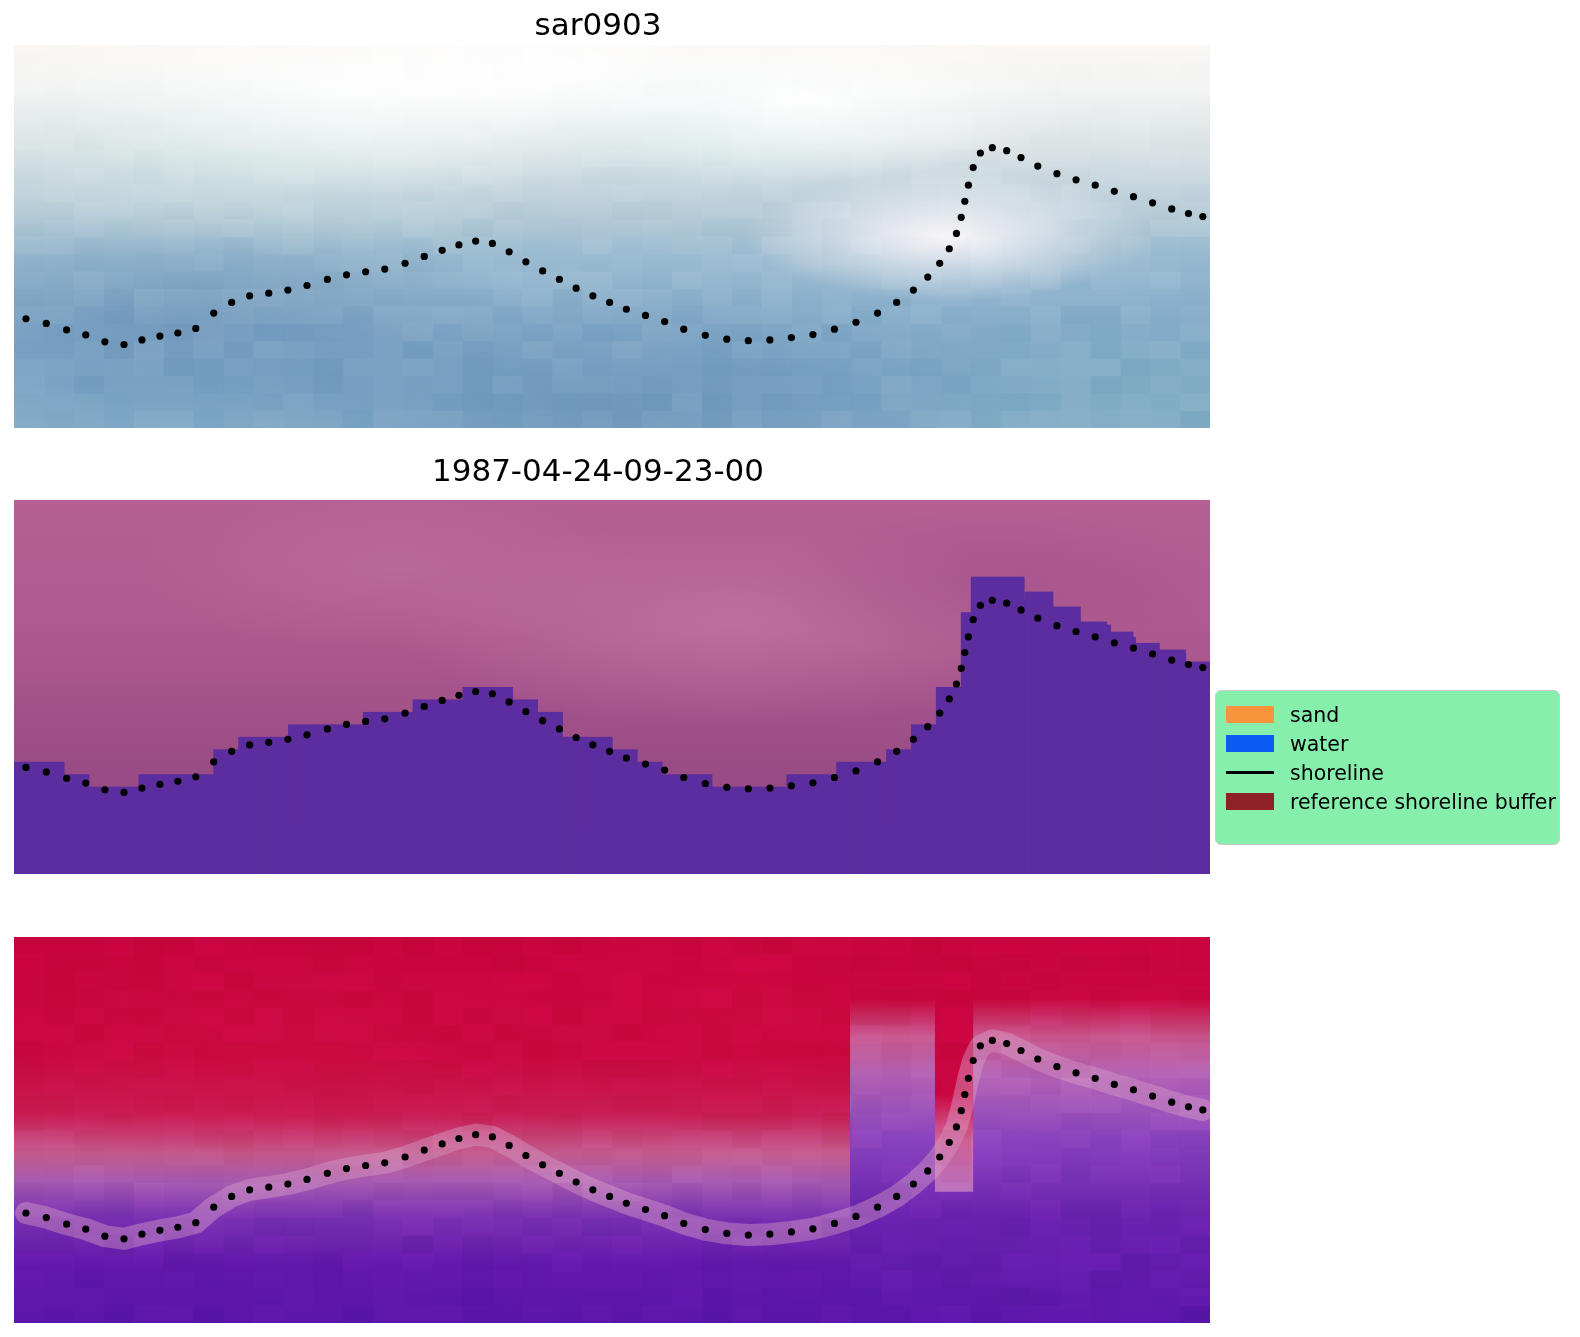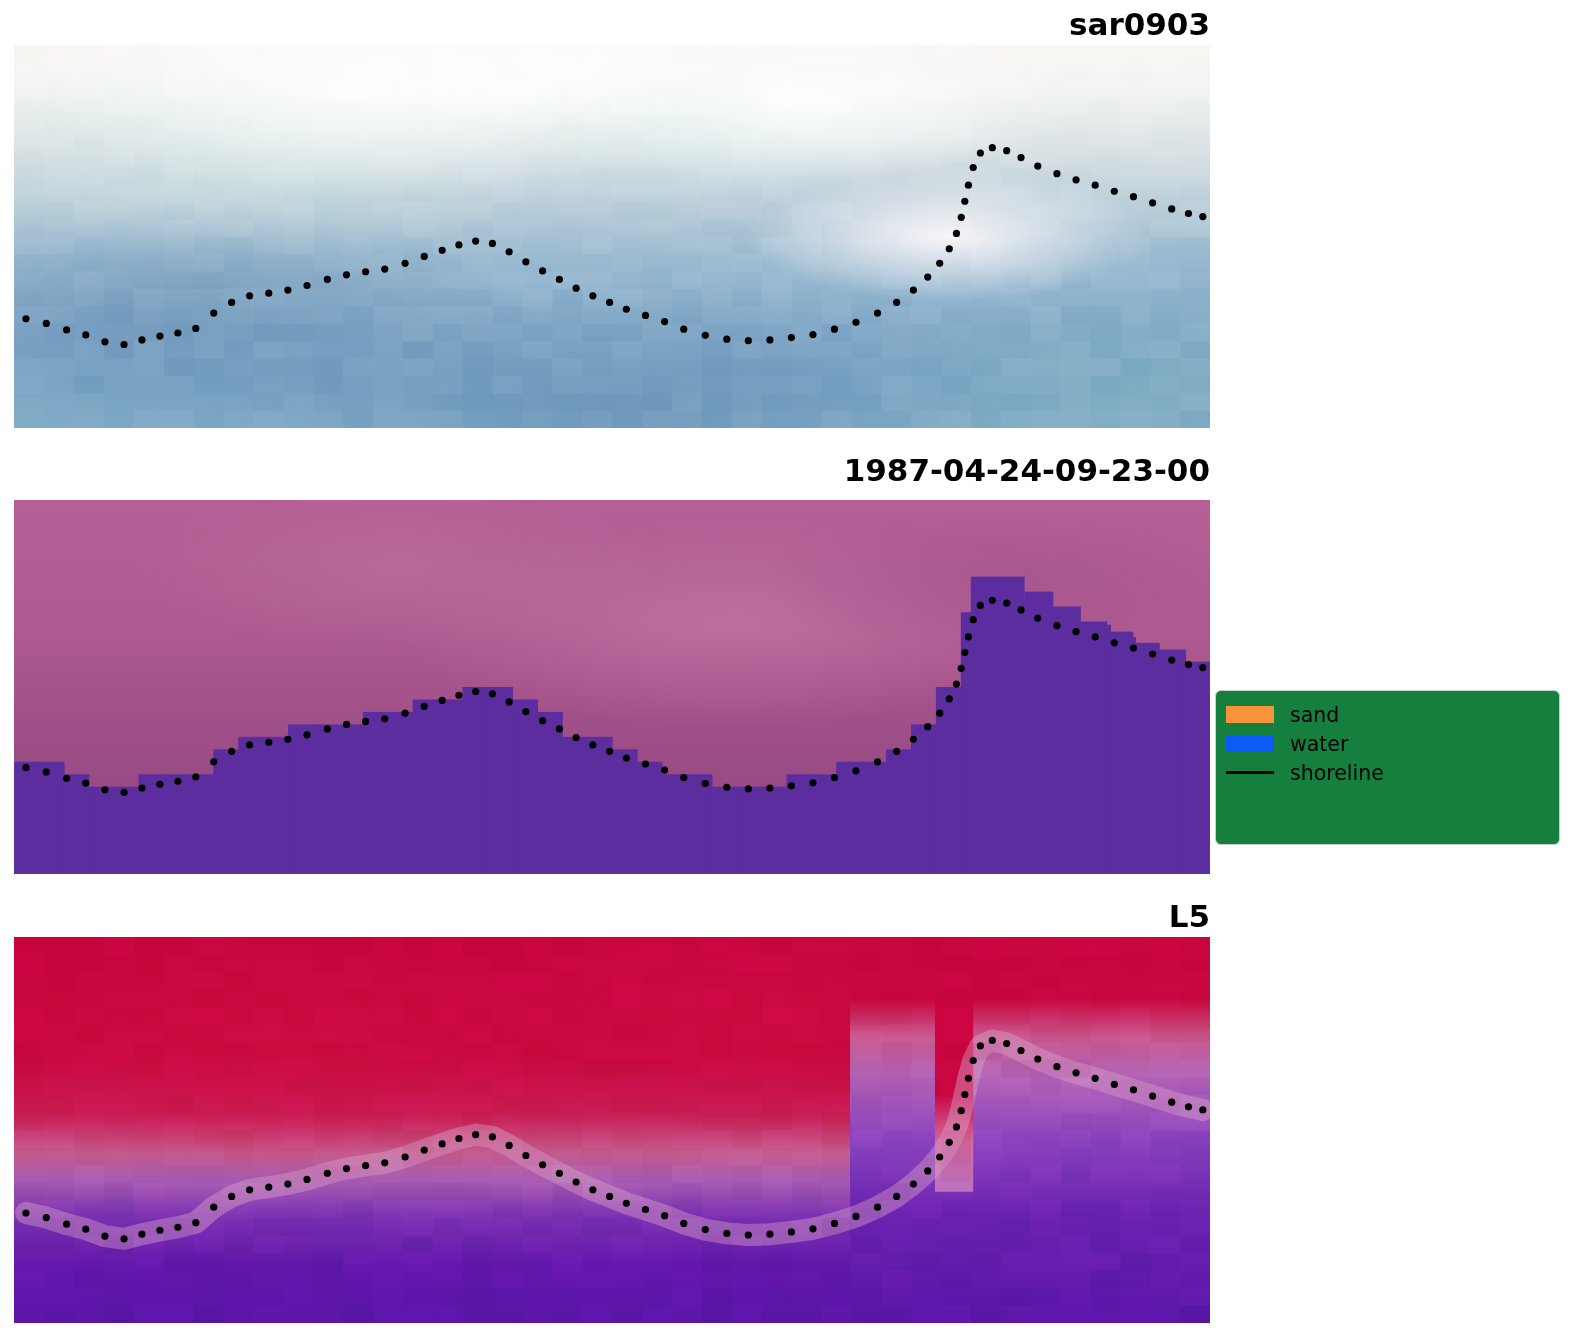--- a/index.html
+++ b/index.html
@@ -19,24 +19,24 @@
     position: absolute;
     left: 0; top: 0;
     width: 1580px;
     height: 1337px;
   }
 
   
   .panel-title {
     position: absolute;
     width: 1196px;
-    left: 14px;
-    text-align: right;
+    left: 0;
+    text-align: center;
     font-family: "DejaVu Sans", sans-serif;
-    font-weight: bold;
+    font-weight: normal;
     color: #000000;
     letter-spacing: 0px;
   }
   #title-sar  { top: 6px;   font-size: 31px; }
   #title-date { top: 452px; font-size: 31px; }
   #title-sat  { top: 898px; font-size: 31px; }
 
   
   .panel {
     position: absolute;
@@ -73,21 +73,21 @@
   }
 
   
   #legend {
     position: absolute;
     left: 1215px;
     top: 690px;
     width: 345px;
     height: 155px;
     box-sizing: border-box;
-    background: #15803d;
+    background: #86efac;
     border: 1px solid #cccccc;
     border-radius: 6px;
     padding: 9px 12px 9px 10px;
   }
   .legend-row {
     display: flex;
     align-items: center;
     height: 29px;
   }
   .swatch {
@@ -1297,21 +1297,20 @@
         <circle cx="1081.18" cy="136.88" r="3.6" fill="#000000"></circle>
         <circle cx="1100.32" cy="142.87" r="3.6" fill="#000000"></circle>
         <circle cx="1119.46" cy="148.10" r="3.6" fill="#000000"></circle>
         <circle cx="1138.59" cy="154.09" r="3.6" fill="#000000"></circle>
         <circle cx="1157.73" cy="160.07" r="3.6" fill="#000000"></circle>
         <circle cx="1174.47" cy="164.56" r="3.6" fill="#000000"></circle>
         <circle cx="1188.82" cy="167.55" r="3.6" fill="#000000"></circle>
       </svg>
   </div>
 
-  <div class="panel-title" id="title-sat">L5</div>
 
   <div class="panel" id="panel-index">
     <svg class="raster" viewBox="0 0 1196 386" preserveAspectRatio="none">
       <defs>
         <linearGradient id="g-idx" x1="0" y1="0" x2="0" y2="1">
           <stop offset="0.00" stop-color="#C9043E"></stop>
           <stop offset="0.30" stop-color="#C8053F"></stop>
           <stop offset="0.46" stop-color="#C81D55"></stop>
           <stop offset="0.56" stop-color="#C45C8E"></stop>
           <stop offset="0.63" stop-color="#A85BB0"></stop>
@@ -2326,16 +2325,20 @@
     <div class="legend-row">
       <span class="swatch" style="background: rgb(13, 91, 245);"></span>
       <span class="legend-label">water</span>
     </div>
 
     <div class="legend-row">
       <span class="swatch-line"></span>
       <span class="legend-label">shoreline</span>
     </div>
 
+    <div class="legend-row">
+      <span class="swatch" style="background: rgb(142, 32, 39);"></span>
+      <span class="legend-label">reference shoreline buffer</span>
+    </div>
 
   </div>
 
 </div>
 
 </body></html>

